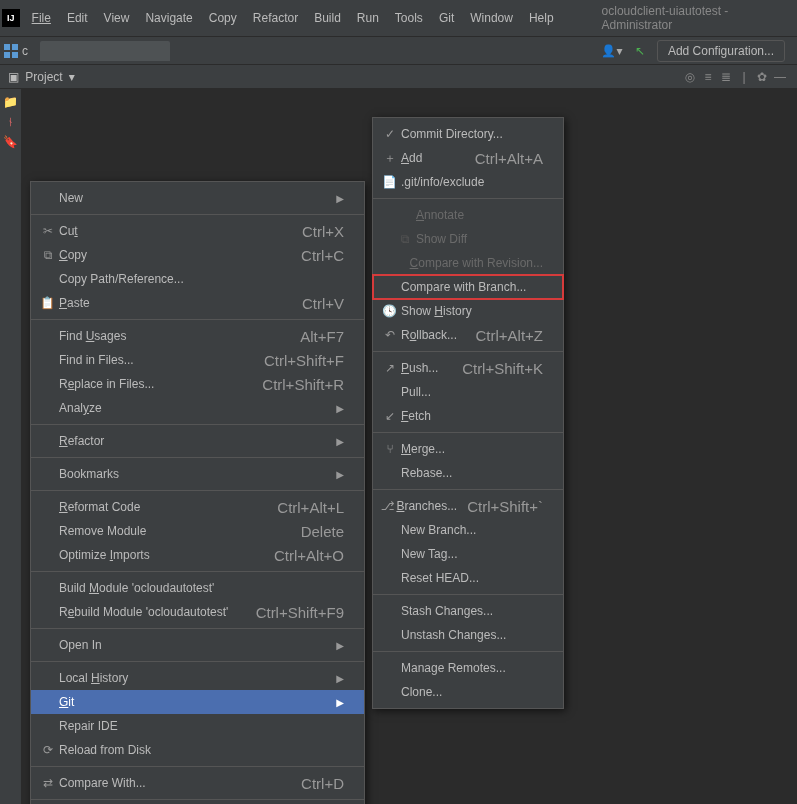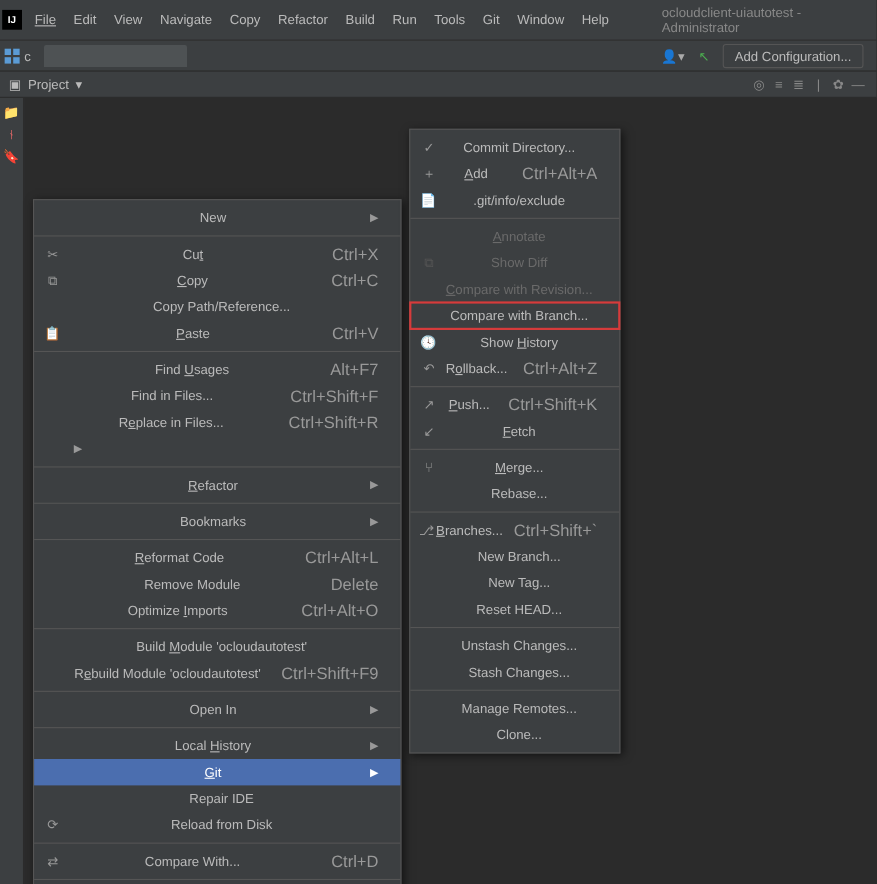--- a/index.html
+++ b/index.html
@@ -27,25 +27,25 @@
 .main { position: relative; height: 750px; }
 .sidebar-strip { position: absolute; left: 0; top: 0; width: 22px; height: 100%; background: #3c3f41; border-right: 1px solid #2b2b2b; }
 .sidebar-strip .sic { margin: 6px auto; width: 14px; height: 14px; display:block; text-align:center; }
 
 .ctx-menu { position: absolute; background: #3c3f41; border: 1px solid #555; box-shadow: 2px 2px 8px rgba(0,0,0,.6); padding: 4px 0; }
 .ctx-menu.a { left: 30px; top: 92px; width: 335px; }
 .ctx-menu.b { left: 372px; top: 28px; width: 192px; }
 
 .mi { display: flex; align-items: center; height: 24px; padding: 0 20px 0 6px; cursor: pointer; white-space: nowrap; position: relative; }
 .mi .iconcell { width: 22px; text-align: center; color: #999; font-size: 12px; }
-.mi .lbl { flex: 1; text-align: center; }
+.mi .lbl { flex: 1; }
 .mi .lbl u { text-decoration: underline; }
 .mi .sc { color: #999; font-size: 15px; margin-left: 10px; }
 .mi .arrow { margin-left: 8px; color: #999; font-size: 10px; }
-.mi.disabled { color: #6a6a6a; cursor: default; }
+.mi.disabled { color: #6a6a6a; cursor: default; margin-left: 15px; }
 .mi.disabled .iconcell { color: #555; }
 .mi.sel { background: #4b6eaf; color: #fff; }
 .mi.sel .sc, .mi.sel .arrow, .mi.sel .iconcell { color: #fff; }
 .mi.highlight { outline: 2px solid #d63b3b; outline-offset: -1px; }
 .sep { height: 1px; background: #555; margin: 4px 0; }
 
 .bg-hints { position: absolute; left: 430px; top: 325px; color: #888; font-size: 14px; line-height: 40px; }
 .bg-hints .k { color: #6a9fd4; }
 
 .watermark { position: absolute; right: 10px; bottom: 8px; color: #777; font-size: 11px; }
@@ -152,20 +152,21 @@
         <span class="lbl">Find in Files...</span>
         <span class="sc">Ctrl+Shift+F</span>
       </div>
       <div class="mi">
         <span class="iconcell"></span>
         <span class="lbl">R<u>e</u>place in Files...</span>
         <span class="sc">Ctrl+Shift+R</span>
       </div>
       <div class="mi">
         <span class="iconcell"></span>
+        <span class="lbl">Anal<u>y</u>ze</span>
         <span class="arrow">▶</span>
       </div>
       <div class="sep"></div>
       <div class="mi">
         <span class="iconcell"></span>
         <span class="lbl"><u>R</u>efactor</span>
         <span class="arrow">▶</span>
       </div>
       <div class="sep"></div>
       <div class="mi">
@@ -278,20 +279,24 @@
         <span class="lbl">R<u>o</u>llback...</span>
         <span class="sc">Ctrl+Alt+Z</span>
       </div>
       <div class="sep"></div>
       <div class="mi">
         <span class="iconcell">↗</span>
         <span class="lbl"><u>P</u>ush...</span>
         <span class="sc">Ctrl+Shift+K</span>
       </div>
       <div class="mi">
+        <span class="iconcell"></span>
+        <span class="lbl">Pull...</span>
+      </div>
+      <div class="mi">
         <span class="iconcell">↙</span>
         <span class="lbl"><u>F</u>etch</span>
       </div>
       <div class="sep"></div>
       <div class="mi">
         <span class="iconcell">⑂</span>
         <span class="lbl"><u>M</u>erge...</span>
       </div>
       <div class="mi">
         <span class="iconcell"></span>
@@ -311,25 +316,25 @@
         <span class="iconcell"></span>
         <span class="lbl">New Tag...</span>
       </div>
       <div class="mi">
         <span class="iconcell"></span>
         <span class="lbl">Reset HEAD...</span>
       </div>
       <div class="sep"></div>
       <div class="mi">
         <span class="iconcell"></span>
+        <span class="lbl">Stash Changes...</span>
+      </div>
+      <div class="mi">
+        <span class="iconcell"></span>
         <span class="lbl">Unstash Changes...</span>
-      </div>
-      <div class="mi">
-        <span class="iconcell"></span>
-        <span class="lbl">Stash Changes...</span>
       </div>
       <div class="sep"></div>
       <div class="mi">
         <span class="iconcell"></span>
         <span class="lbl">Manage Remotes...</span>
       </div>
       <div class="mi">
         <span class="iconcell"></span>
         <span class="lbl">Clone...</span>
       </div>

